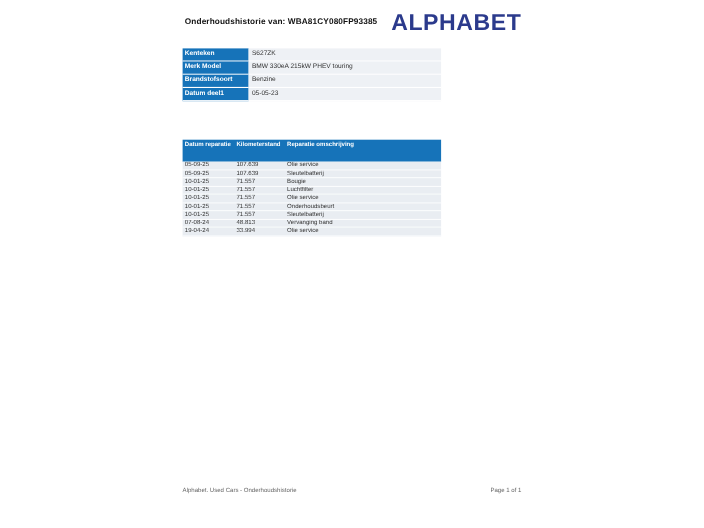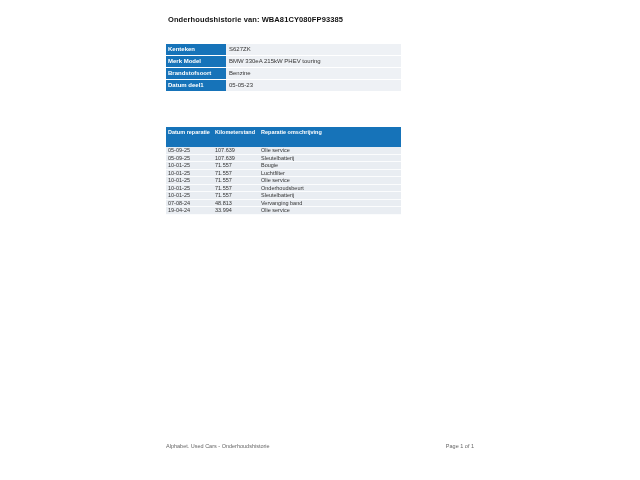--- a/index.html
+++ b/index.html
@@ -63,20 +63,21 @@
     display:flex;justify-content:space-between;
     font-size:5.5px;color:#666;
   }
 </style>
 </head>
 <body>
 
 <div class="canvas">
 
   <div class="doc-title">Onderhoudshistorie van: WBA81CY080FP93385</div>
+  <div class="logo">ALPHABET</div>
 
   <div class="info-table">
 
       <div class="info-row">
         <div class="info-label">Kenteken</div>
         <div class="info-value">S627ZK</div>
       </div>
 
       <div class="info-row">
         <div class="info-label">Merk Model</div>

